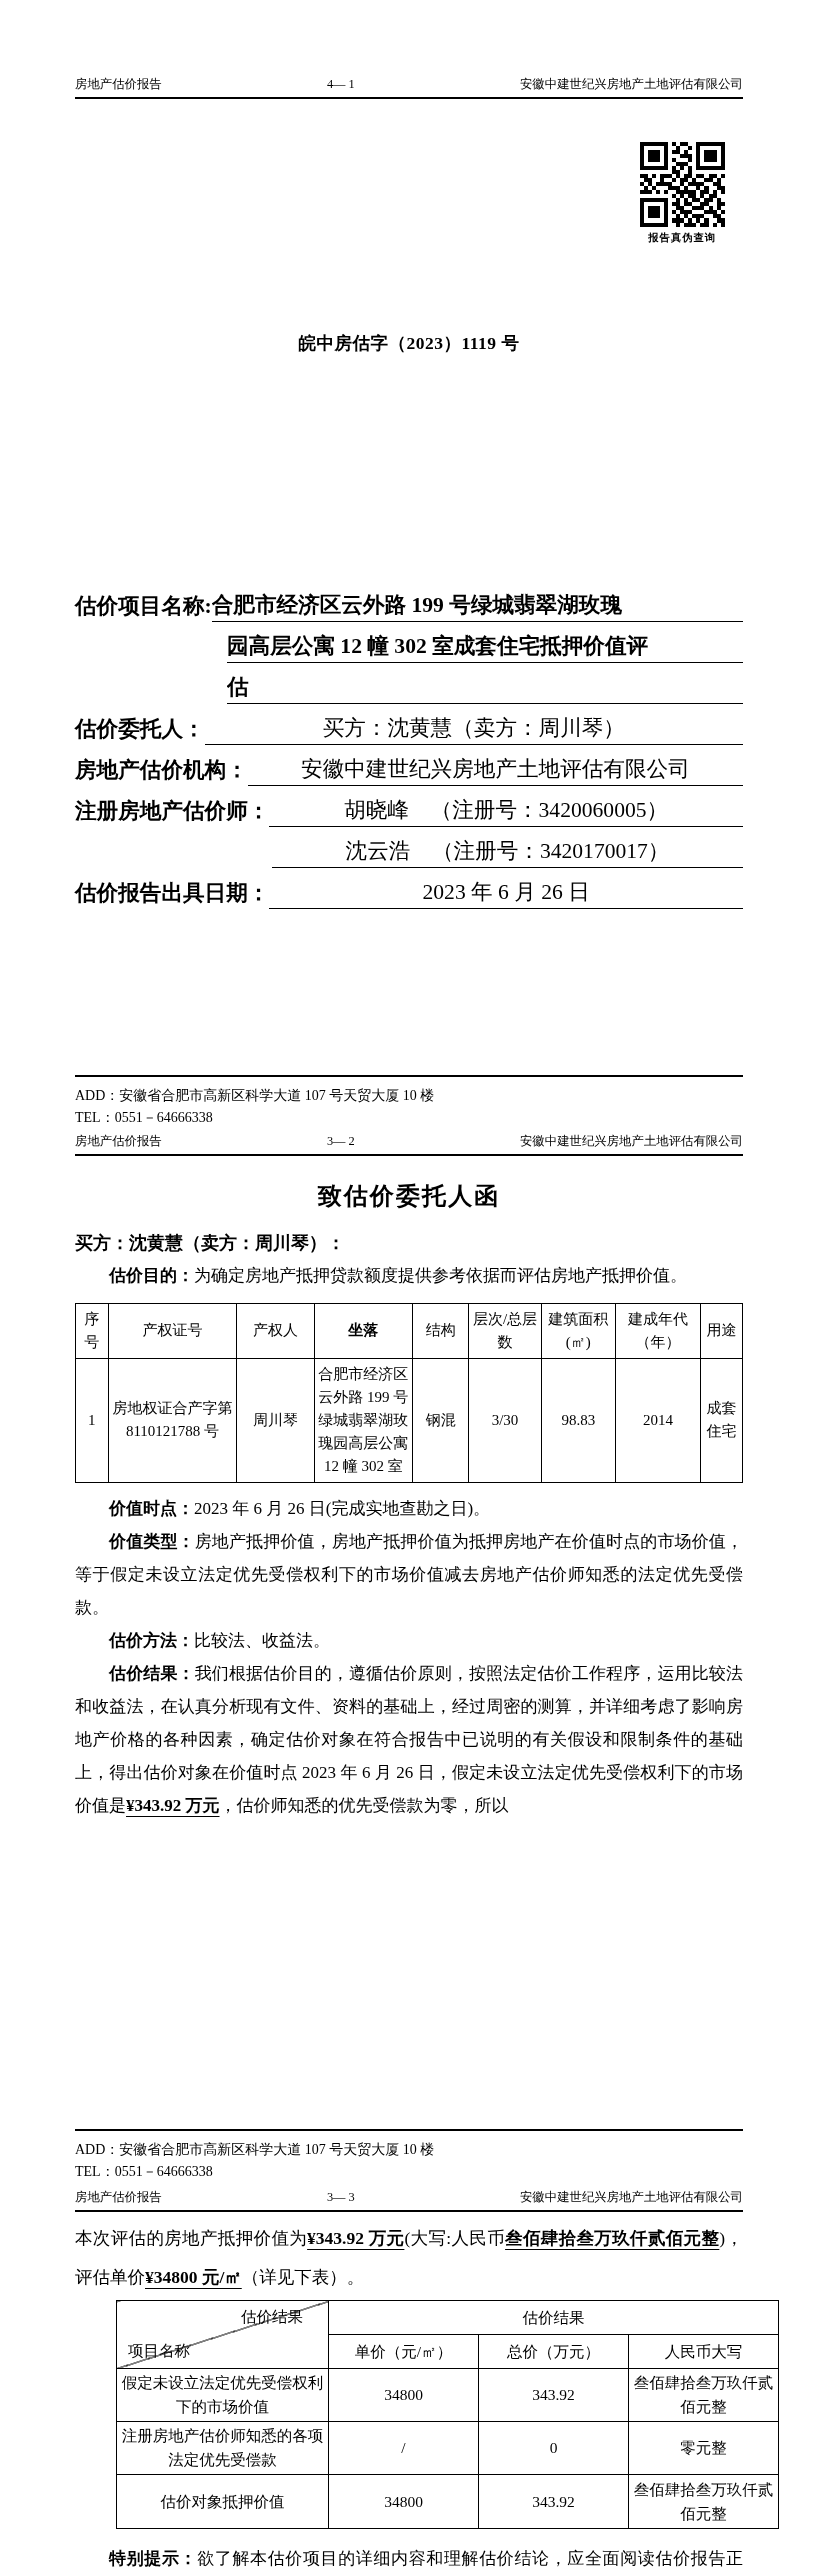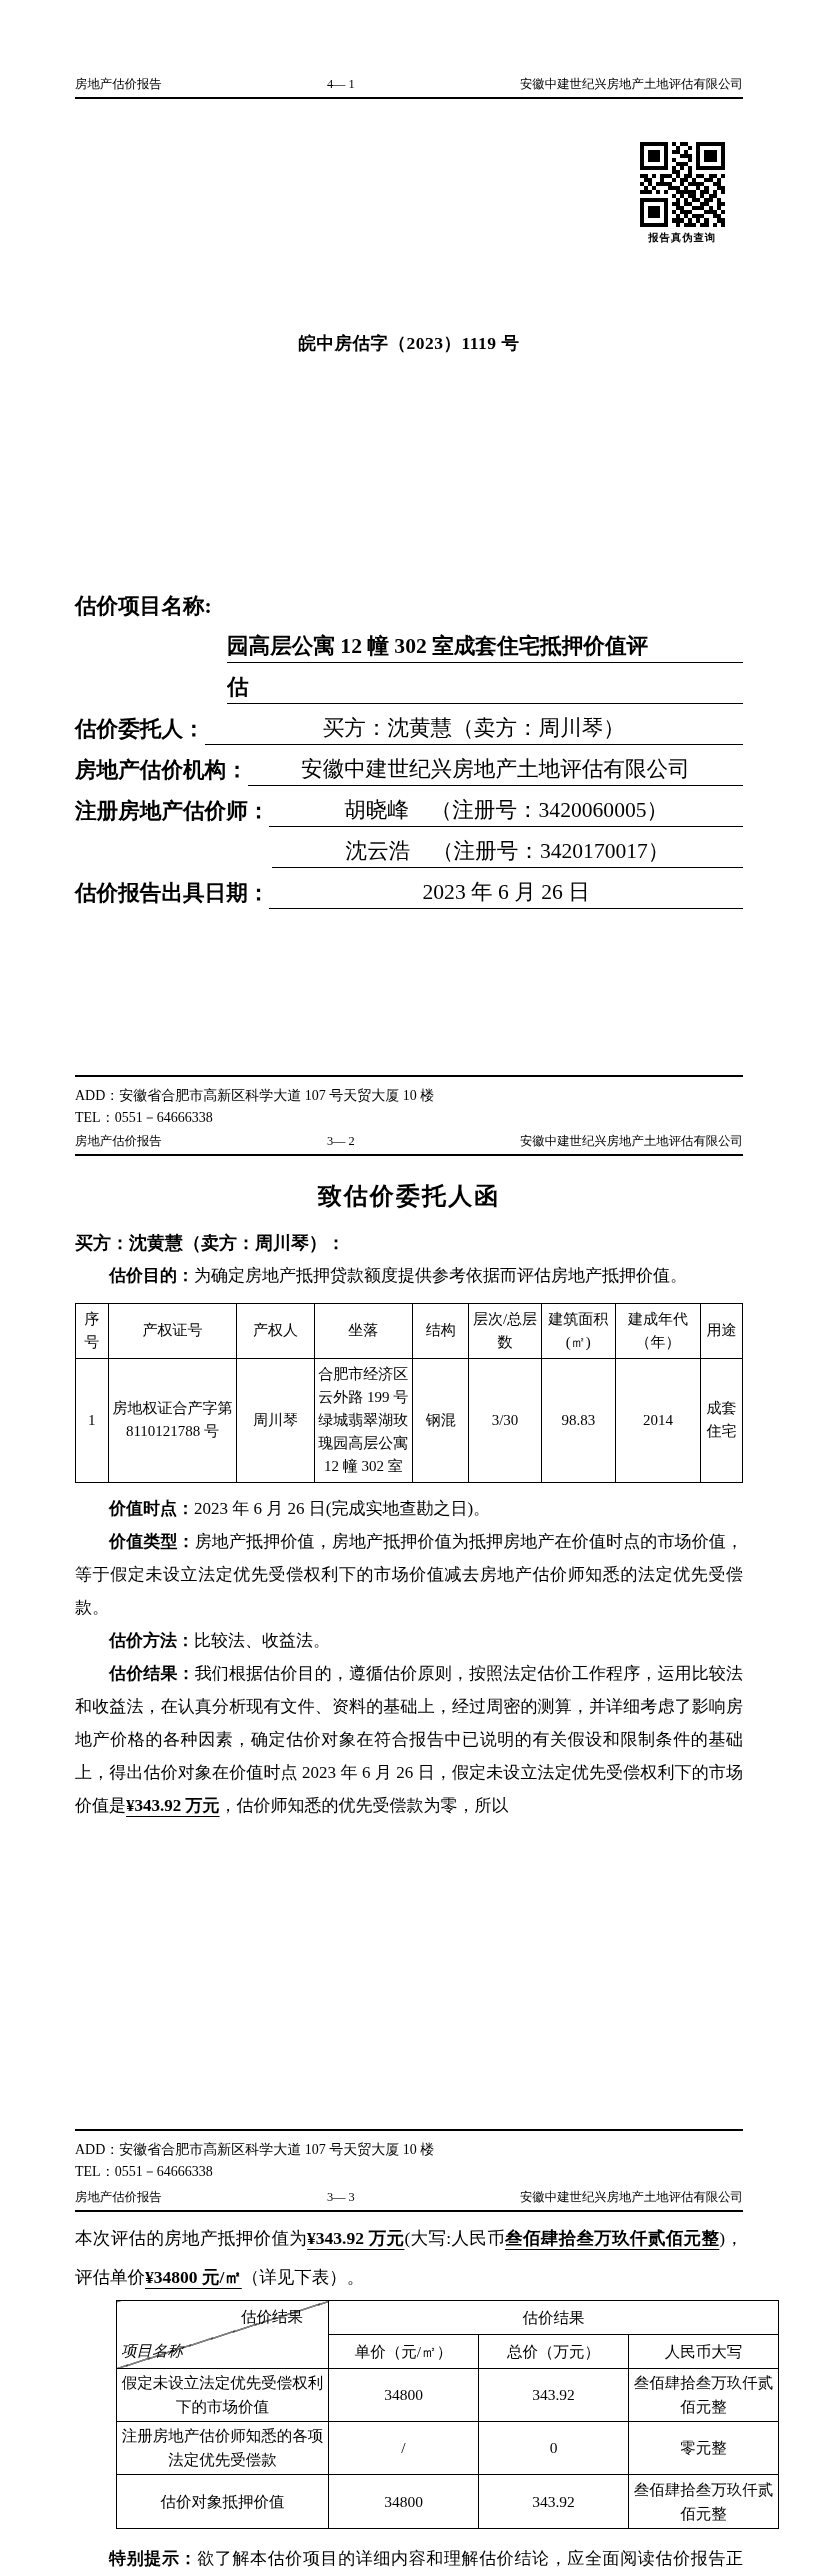--- a/index.html
+++ b/index.html
@@ -61,40 +61,40 @@
   .ind { text-indent:34px; }
   .blbl { font-weight:bold; }
   .b-ul { font-weight:bold; text-decoration:underline; text-underline-offset:4.6px; text-decoration-thickness:1px; }
 
   table { border-collapse:collapse; table-layout:fixed; }
   .t1 { width:100%; margin-top:10.3px; margin-bottom:9.3px; font-size:15px; }
   .t1 th, .t1 td {
     border:1px solid #000; text-align:center; vertical-align:middle;
     padding:4.1px 2.1px; line-height:23px; font-weight:normal;
   }
-  .t1 .c1{width:4.9%;} .t1 .c2{width:19.3%;} .t1 .c3{width:11.6%;} .t1 .c4{width:14.7%;}
+  .t1 .c1{width:4.9%;} .t1 .c2{width:19.3%;} .t1 .c3{width:11.6%;} .t1 .c4{width:14.7%;font-weight:bold;}
   .t1 .c5{width:8.5%;} .t1 .c6{width:10.8%;} .t1 .c7{width:11.2%;} .t1 .c8{width:12.7%;} .t1 .c9{width:6.3%;}
 
   .t2 { width:663px; margin-left:41px; margin-top:3.1px; font-size:15.5px; }
   .t2 th, .t2 td {
     border:1px solid #000; text-align:center; vertical-align:middle;
     padding:2.1px 4.1px; line-height:24px; font-weight:normal;
   }
   .t2 .d1{width:212px;} .t2 .d2{width:112px;} .t2 .d3{width:112px;} .t2 .d4{width:187px;}
   .t2 .hrow th { height:34px; }
   .t2 .r1 td { height:53px; }
   .t2 .r2 td { height:49px; }
   .t2 .r3 td { height:48px; }
   .corner {
     position:relative; height:68px; padding:0;
     background:linear-gradient(to bottom right,
       transparent calc(50% - 0.5px), #000 calc(50% - 0.5px), #000 calc(50% + 0.5px), transparent calc(50% + 0.5px));
   }
   .corner .c-top { position:absolute; top:4.1px; right:25px; }
-  .corner .c-bot { position:absolute; bottom:5.2px; left:4px;font-style:italic; }
+  .corner .c-bot { position:absolute; bottom:5.2px; left:11px; }
 
   .note { margin-top:13.4px; }
 </style>
 </head>
 <body>
 
 <div class="page page-1">
   <div class="inner">
     <div class="pagehead">
       <span>房地产估价报告</span>
@@ -547,20 +547,21 @@
           <div style="background: rgb(0, 0, 0);"></div>
         </div>
       <div class="qr-caption">报告真伪查询</div>
     </div>
 
     <div class="cover-no">皖中房估字（2023）1119 号</div>
 
     <div class="cover-fields">
       <div class="frow">
         <span class="lbl">估价项目名称:</span>
+        <span class="val vleft vbold">合肥市经济区云外路 199 号绿城翡翠湖玫瑰</span>
       </div>
       <div class="frow">
         <span class="spacer1"></span>
         <span class="val vleft vbold">园高层公寓 12 幢 302 室成套住宅抵押价值评</span>
       </div>
       <div class="frow">
         <span class="spacer1"></span>
         <span class="val vleft vbold">估</span>
       </div>
       <div class="frow">

